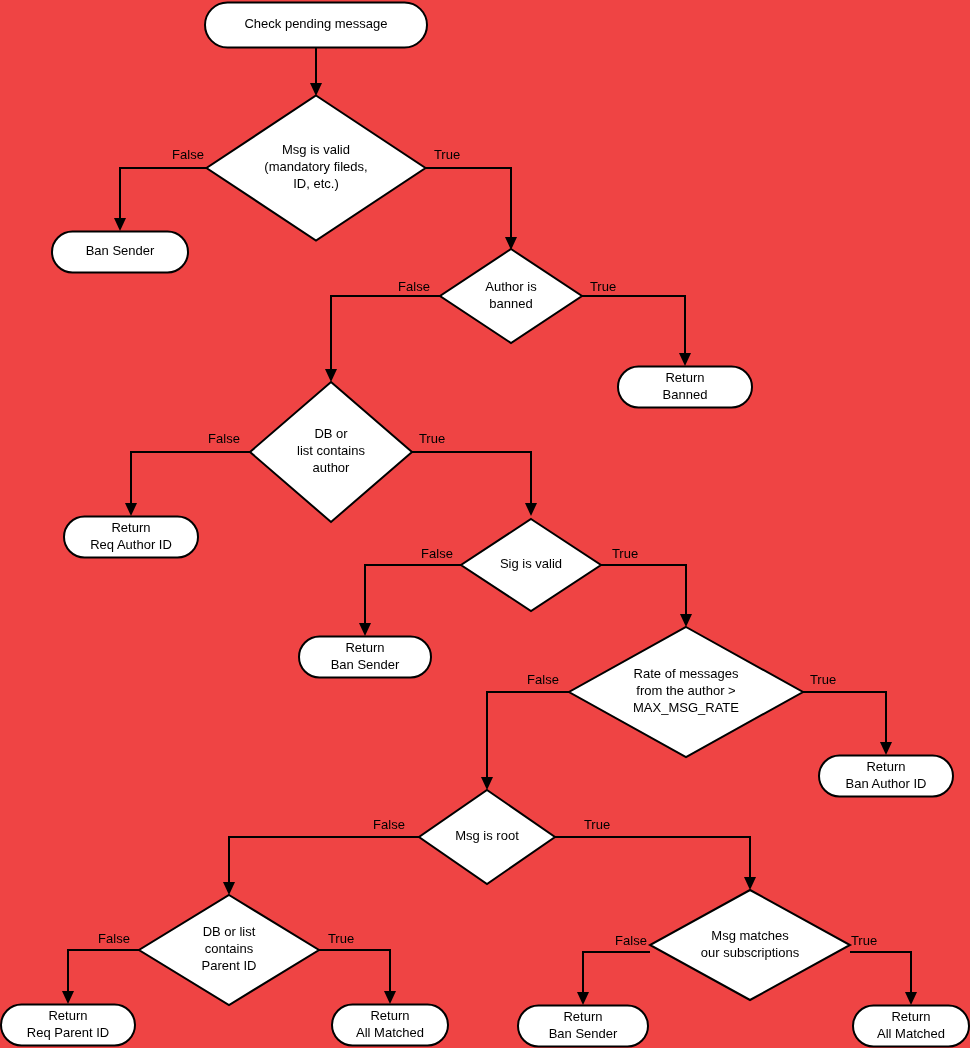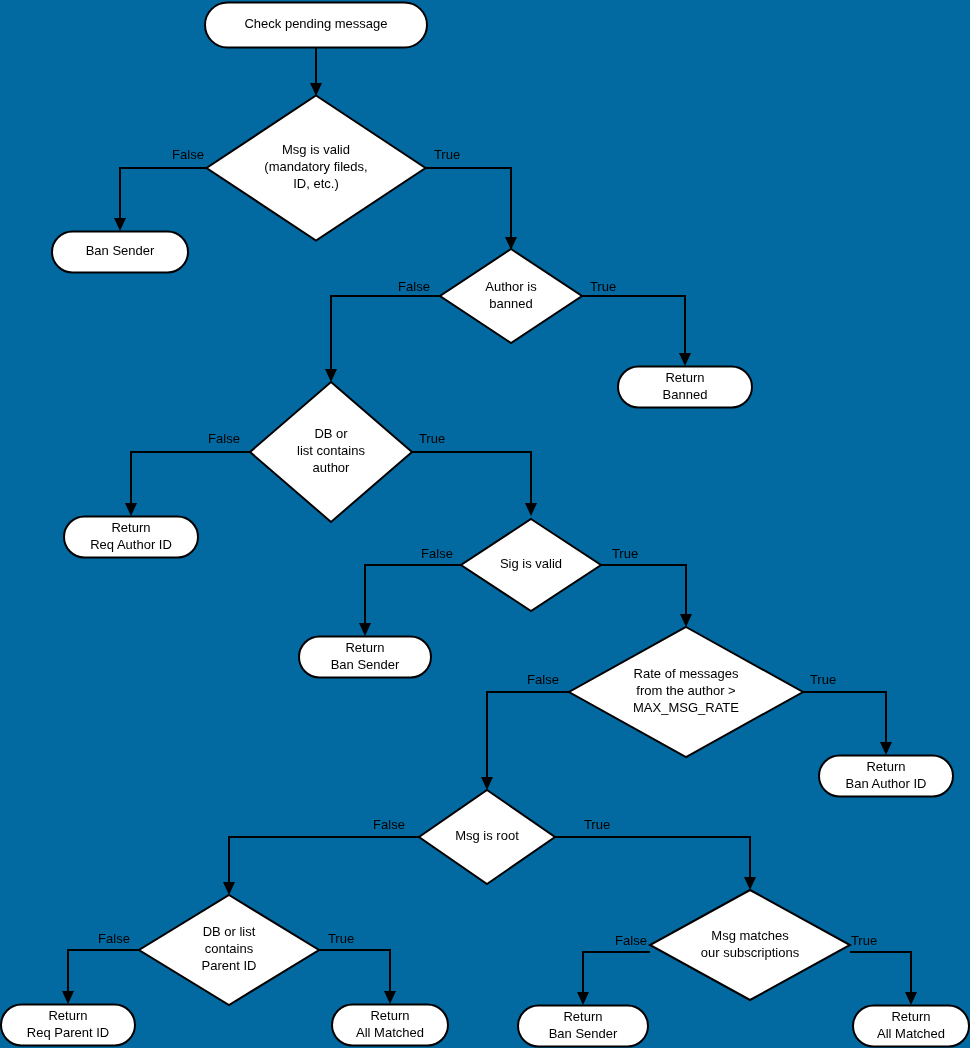--- a/index.html
+++ b/index.html
@@ -4,21 +4,21 @@
 <style>
   html, body {
     margin: 0;
     padding: 0;
     background: #ffffff;
   }
   #canvas {
     position: relative;
     width: 970px;
     height: 1048px;
-    background: #0369a1;
+    background: #ef4444;
     font-family: "Liberation Sans", sans-serif;
   }
   svg#flow {
     display: block;
     width: 970px;
     height: 1048px;
   }
   .shape-stroke {
     fill: #ffffff;
     stroke: #000000;

